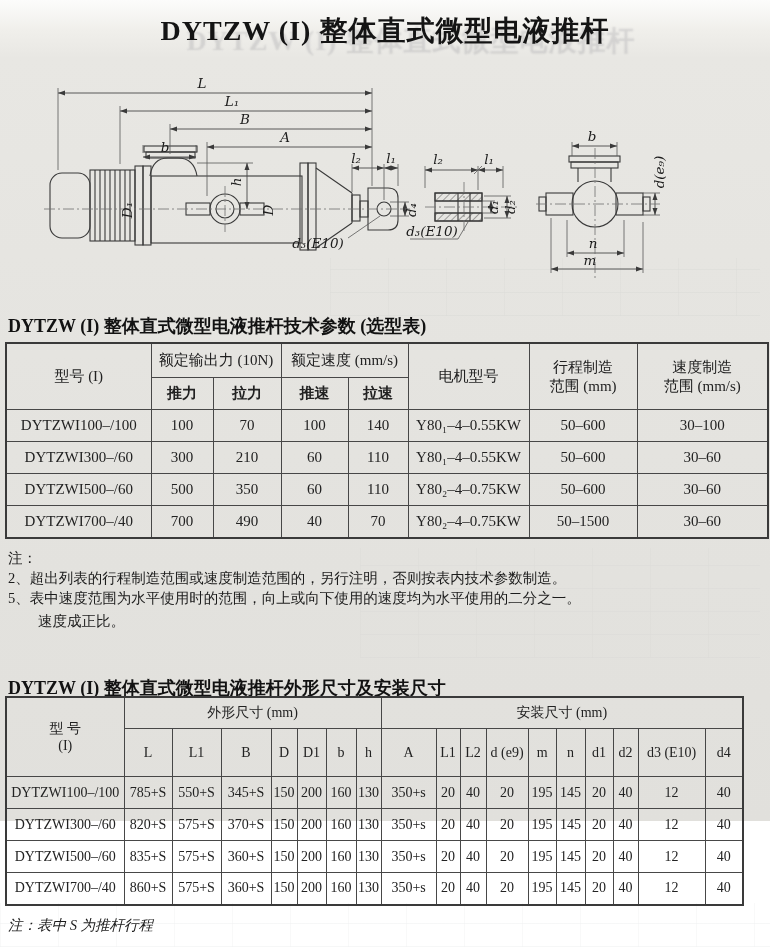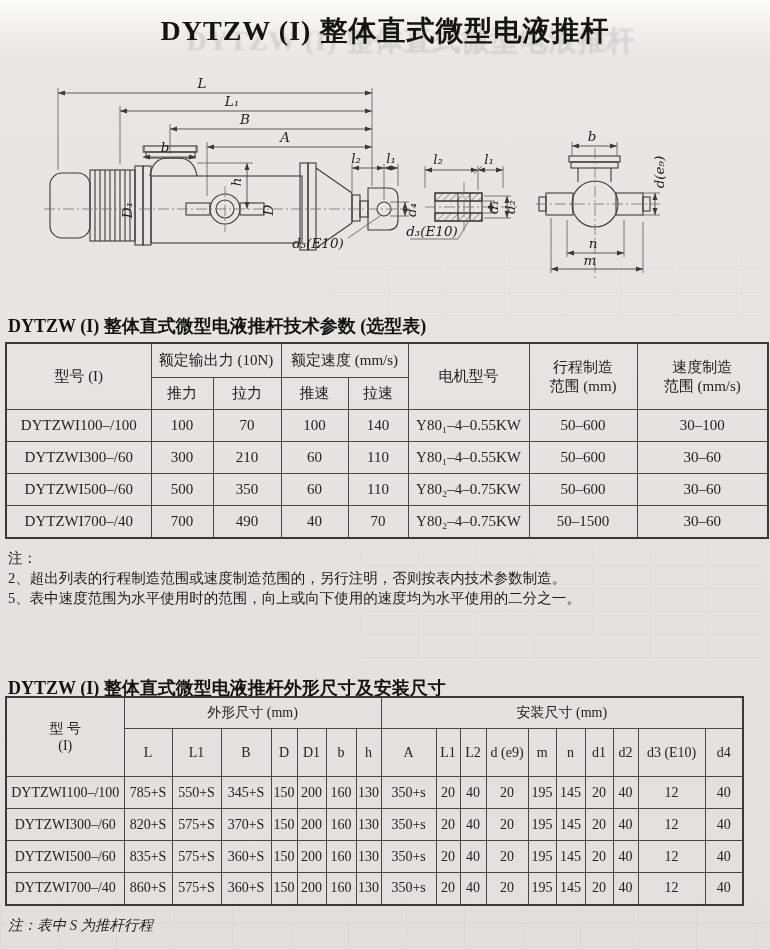--- a/index.html
+++ b/index.html
@@ -2,21 +2,21 @@
 <html><head>
 <meta charset="utf-8">
 <style>
   html,body{margin:0;padding:0;}
   body{
     width:770px;height:949px;overflow:hidden;
     font-family:"Liberation Serif","DejaVu Serif","DejaVu Sans",serif;
     color:#1f1f1f;
   }
   .page{
-    position:relative;width:770px;height:949px;
+    position:relative;width:770px;height:821px;
     background:linear-gradient(180deg,#fcfcfb 0,#f0efeb 30px,#e8e7e3 58px,#e4e3df 55%,#e1e0dc 100%);
   }
   .ghost{position:absolute;pointer-events:none;
     background-image:
       repeating-linear-gradient(0deg, rgba(95,100,115,.55) 0 1px, transparent 1px 23px),
       repeating-linear-gradient(90deg, rgba(95,100,115,.45) 0 1px, transparent 1px 58px);
   }
   .g1{left:330px;top:258px;width:430px;height:58px;opacity:.07;}
   .g2{left:360px;top:548px;width:400px;height:110px;opacity:.05;}
   .g3{left:0px;top:903px;width:770px;height:44px;opacity:.09;}
@@ -35,21 +35,21 @@
   .caption{position:absolute;left:8px;font-size:18px;font-weight:600;color:#121212;}
   .c1{top:314px;}
   .c2{top:676px;}
   table{border-collapse:collapse;table-layout:fixed;position:absolute;left:5px;
         font-family:"Liberation Serif","DejaVu Serif","DejaVu Sans",serif;}
   th,td{border:1px solid #474747;text-align:center;vertical-align:middle;padding:0 1px;
         font-weight:normal;color:#222;overflow:hidden;}
   table{border:2px solid #3a3a3a;}
   .t1{top:342px;width:762px;font-size:15px;}
   .t1 thead tr.r1 th{height:33px;margin-top:48px;}
-  .t1 thead tr.r2 th{height:31px;}
+  .t1 thead tr.r2 th{height:31px;font-weight:bold;}
   .t1 tbody tr{height:32px;}
   .t2{top:696px;width:737px;font-size:14px;}
   .t2 thead tr.r1 th{height:30px;}
   .t2 thead tr.r2 th{height:47px;}
   .t2 tbody tr{height:32px;}
   .notes{position:absolute;left:8px;top:548px;width:756px;font-size:14.5px;line-height:20px;color:#1c1c1c;}
   .notes .first{display:flex;}
   .notes .nlabel{flex:0 0 auto;}
   .notes .ind{}
   .notes .cont{margin-left:30px;margin-top:3px;}
@@ -307,20 +307,21 @@
       </tr>
     </tbody>
   </table>
 
   <div class="notes">
     <div class="first">
       <span class="nlabel">注：</span>
     </div>
     <div class="ind">2、超出列表的行程制造范围或速度制造范围的，另行注明，否则按表内技术参数制造。</div>
     <div class="ind">5、表中速度范围为水平使用时的范围，向上或向下使用的速度均为水平使用的二分之一。</div>
+    <div class="cont">速度成正比。</div>
   </div>
 
   <div class="caption c2">DYTZW (I) 整体直式微型电液推杆外形尺寸及安装尺寸</div>
 
   <table class="t2">
     <colgroup>
       <col style="width:118px">
         <col style="width:48px">
         <col style="width:49px">
         <col style="width:50px">

